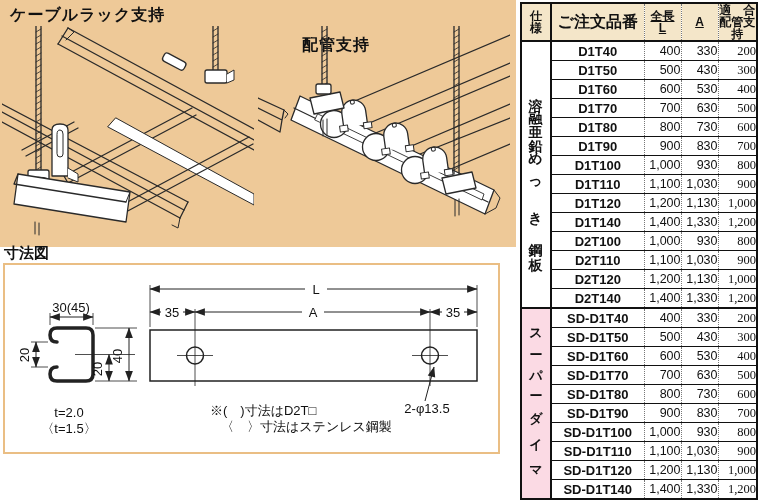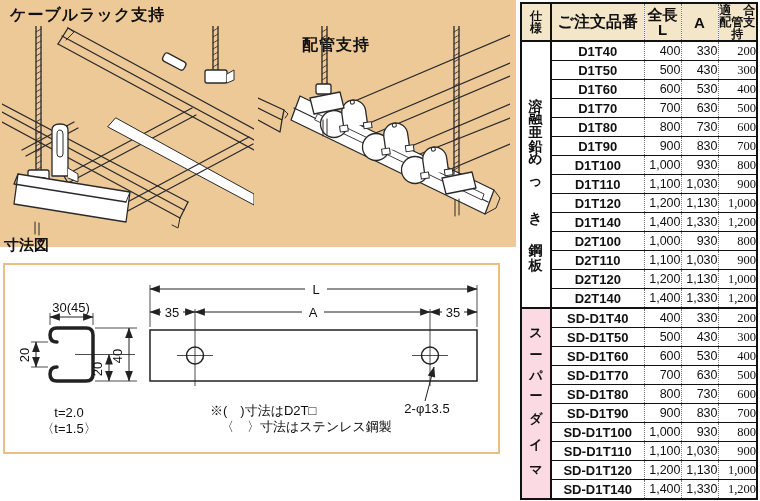--- a/index.html
+++ b/index.html
@@ -9,30 +9,30 @@
   
   .illus-panel{position:absolute;left:0;top:0;width:516px;height:247px;background:#eec998;}
   .illus-title{position:absolute;top:5px;font-size:16px;font-weight:bold;color:#111;letter-spacing:1px;}
   .illus-title.t1{left:10px;}
   .illus-title.t2{left:302px;margin-top:30px;}
   .illo{position:absolute;top:26px;}
   .illo.i1{left:2px;}
   .illo.i2{left:258px;}
 
   
-  .dim-title{position:absolute;left:4px;top:236px;font-size:15px;font-weight:bold;color:#111;}
+  .dim-title{position:absolute;left:4px;top:244px;font-size:15px;font-weight:bold;color:#111;}
   .dim-box{position:absolute;left:3px;top:263px;width:493px;height:187px;background:#fff;border:2px solid #eabe84;}
 
   
   table.spec{position:absolute;left:520px;top:2px;border-collapse:collapse;table-layout:fixed;background:#fff;border:2.5px solid #111;}
   table.spec td,table.spec th{border-top:1px solid #111;border-bottom:1px solid #111;padding:0;line-height:1;overflow:hidden;}
   table.spec thead th{background:#f4e6c9;height:36px;font-weight:bold;color:#111;text-align:center;vertical-align:middle;}
   th.h-spec{font-size:12px;border-right:2px solid #111;}
   th.h-code{font-size:16px;border-right:1px dotted #777;}
-  th.h-len,th.h-a{font-size:15px;border-right:1px dotted #777;}
+  th.h-len,th.h-a{font-size:12px;border-right:1px dotted #777;text-decoration:underline;}
   th.h-rack{font-size:12px;}
   .h2line{display:block;}
   td.spec-cell{border-right:2px solid #111;text-align:center;vertical-align:middle;}
   td.spec-cell .vertical{writing-mode:vertical-rl;text-orientation:upright;font-weight:bold;color:#111;display:inline-block;}
   td.spec-cell .vs1{font-size:14px;letter-spacing:14px;}
   td.spec-cell .vs2{font-size:13px;letter-spacing:13px;}
   td.code-cell{font-weight:bold;font-size:13px;text-align:center;color:#111;border-right:1px dotted #777;height:18px;margin-top:42px;}
   td.num-cell{font-size:12.5px;text-align:right;padding-right:3px;color:#111;border-right:1px dotted #777;height:18px;}
   td.last{border-right:none;font-family:Liberation Serif, serif;}
   tr.section-start td{border-top:2.5px solid #111;}

